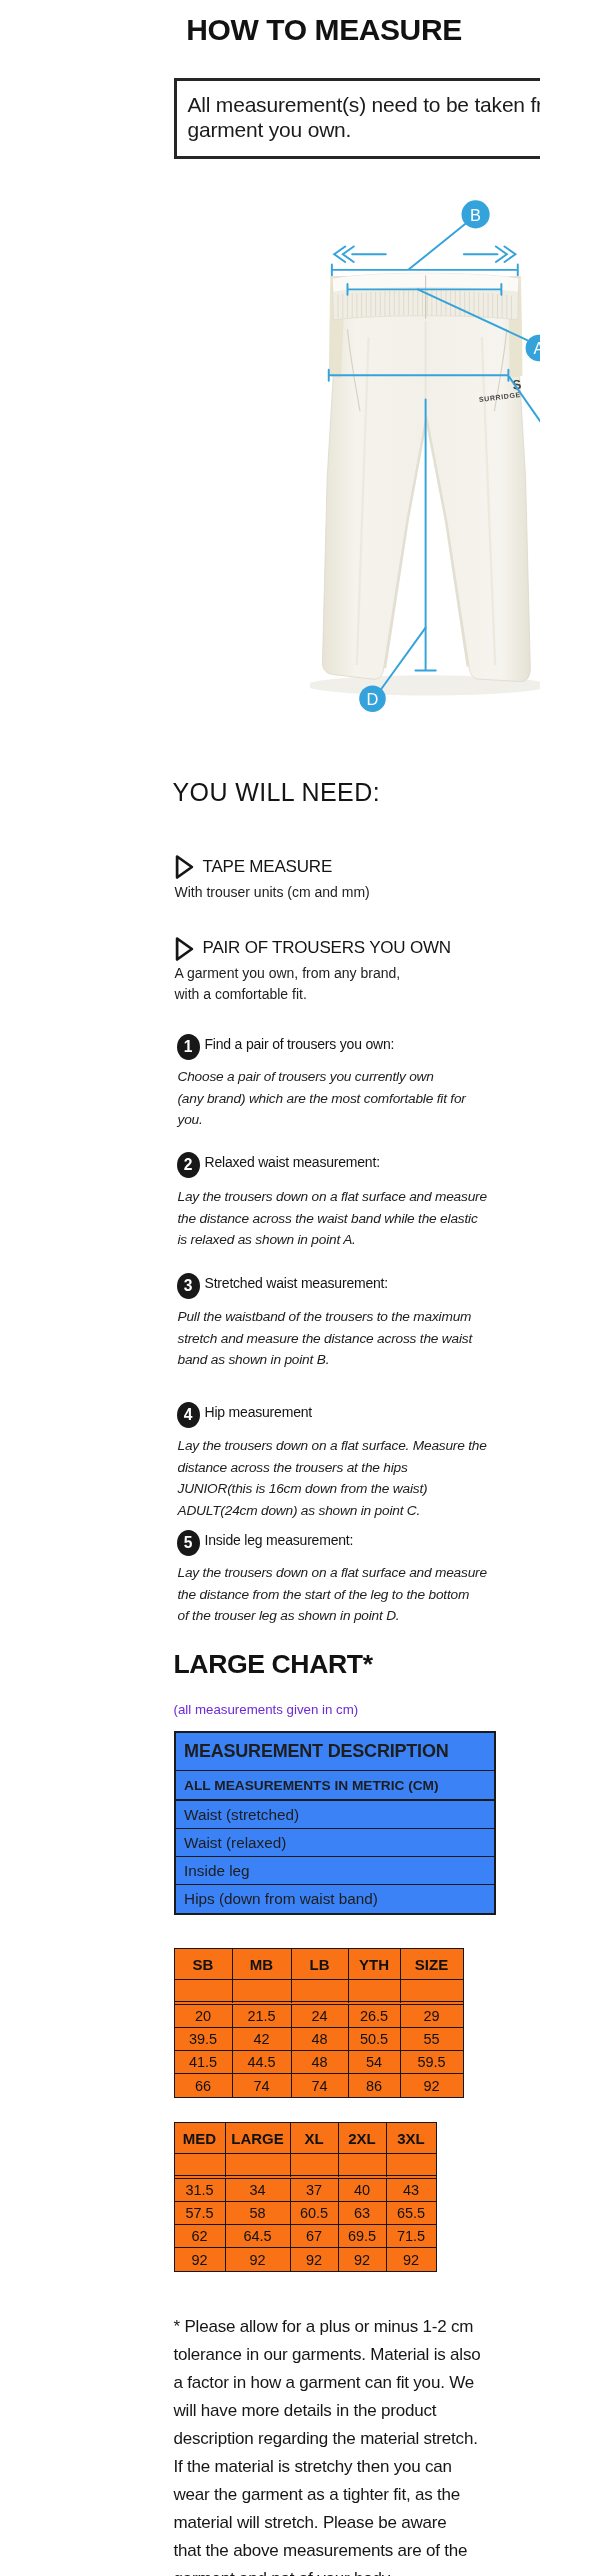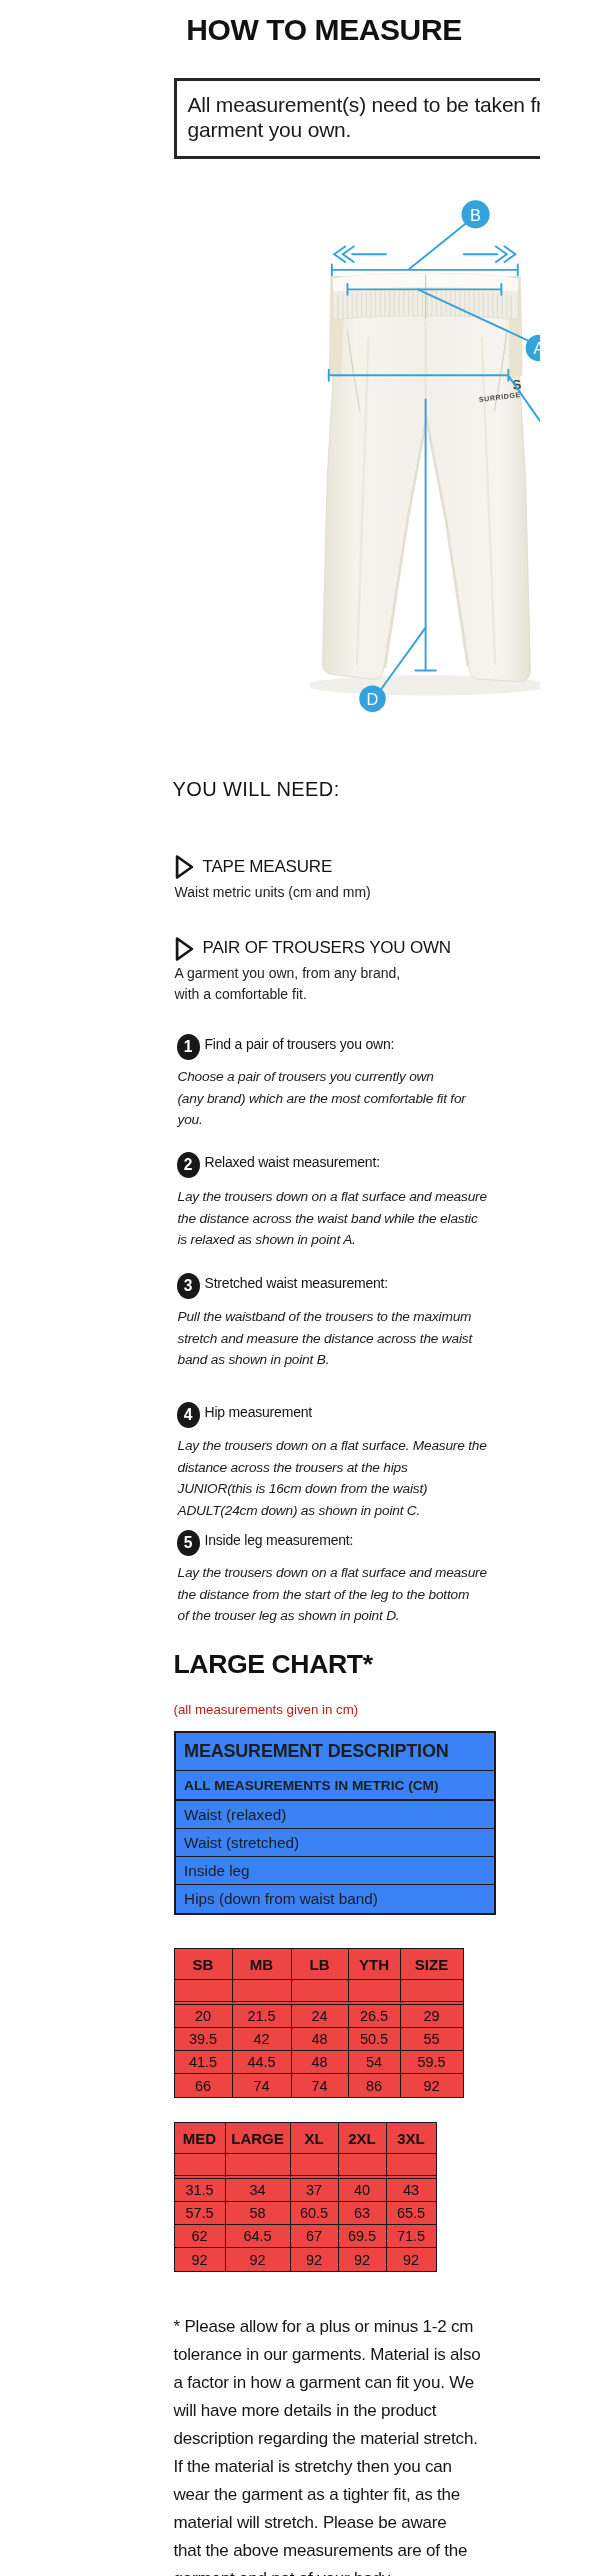--- a/index.html
+++ b/index.html
@@ -21,45 +21,45 @@
   
   .notice-box { left:114px; top:70px; width:479px; height:81px;
     border:3.1px solid #262626; background:#fff; }
   .notice-text { left:128px; top:84px; width:454px;
     font-size:21px; line-height:25.4px; color:#1b1b1b; letter-spacing:-0.2px; }
 
   
   .figure { left:250px; top:188px; }
 
   
-  .ywn-heading { left:113px; top:770px; font-size:20px; letter-spacing:0.4px; color:#141414; }
+  .ywn-heading { left:113px; top:770px; font-size:25px; letter-spacing:0.4px; color:#141414; }
   .need-icon { left:114px; }
   .need-title { left:143px; font-size:17px; letter-spacing:-0.2px; color:#141414; }
   .need-sub { left:115px; font-size:14px; line-height:21px; color:#222; }
 
   
   .step-circle { left:117px; width:23px; height:26px; border-radius:50%;
     background:#181818; color:#fff; display:flex; align-items:center; justify-content:center;
     font-size:15.6px; font-weight:700; }
   .step-heading { left:145px; font-size:14px; letter-spacing:-0.2px; color:#141414; }
   .step-body { left:118px; width:336px; font-size:13.7px; line-height:21.7px;
     letter-spacing:-0.2px; color:#202020;font-style:italic; }
 
   
   .sc-heading { left:114px; top:1641px; font-size:26.6px; font-weight:600; letter-spacing:-0.4px; color:#121212; }
-  .sc-sub { left:114px; top:1694px; font-size:13.3px; color:#b91c1c; }
+  .sc-sub { left:114px; top:1694px; font-size:13.3px; color:#6d28d9; }
 
   .desc-table { left:114px; top:1723px; width:322px; border:2.3px solid #1a1a1a; background:#3b82f6; }
   .desc-row { border-bottom:1.6px solid #1a1a1a; display:flex; align-items:center; padding-left:8.6px; }
   .desc-row:last-child { border-bottom:none; }
   .desc-title { height:38px; font-size:18px; font-weight:700; letter-spacing:-0.2px; }
   .desc-subtitle { height:30px; font-size:13.7px; font-weight:700; border-bottom-width:2.3px; }
   .desc-item { height:28px; font-size:15.3px; }
 
-  .size-table { border:1.6px solid #161616; display:grid; background:#ef4444; }
+  .size-table { border:1.6px solid #161616; display:grid; background:#f97316; }
   .jt { left:114px; top:1940px; grid-template-columns:58px 59px 57px 52px 62px; }
   .at { left:114px; top:2114px; grid-template-columns:51px 65px 48px 48px 49px; }
   .st-row { display:contents; }
   .st-cell { border-right:1.6px solid #161616; border-bottom:1.6px solid #161616;
     display:flex; align-items:center; justify-content:center; font-size:14.5px; color:#111; }
   .st-row .st-cell:last-child { border-right:none; }
   .st-row.hd .st-cell { height:31px; font-weight:700; font-size:15px; }
   .st-row.emp .st-cell { height:25px; border-bottom:4.7px double #161616; }
   .st-row.dr .st-cell { height:23px; }
   .st-row.last .st-cell { border-bottom:none; }
@@ -167,21 +167,21 @@
       </g>
     </g>
   </svg>
 
   <div class="abs ywn-heading">YOU WILL NEED:</div>
 
   <svg class="abs need-icon" style="top:846px" width="21" height="26" viewBox="0 0 27 33">
     <path d="M4 3 L23 16.5 L4 30 Z" fill="none" stroke="#161616" stroke-width="3.5" stroke-linejoin="round"></path>
   </svg>
   <div class="abs need-title" style="top:849px">TAPE MEASURE</div>
-  <div class="abs need-sub pre" style="top:874px">Waist metric units (cm and mm)</div>
+  <div class="abs need-sub pre" style="top:874px">With trouser units (cm and mm)</div>
 
   <svg class="abs need-icon" style="top:928px" width="21" height="26" viewBox="0 0 27 33">
     <path d="M4 3 L23 16.5 L4 30 Z" fill="none" stroke="#161616" stroke-width="3.5" stroke-linejoin="round"></path>
   </svg>
   <div class="abs need-title" style="top:930px">PAIR OF TROUSERS YOU OWN</div>
   <div class="abs need-sub pre" style="top:955px">A garment you own, from any brand,
 with a comfortable fit.</div>
 
   <div class="abs step-circle" style="top:1026px">1</div>
   <div class="abs step-heading" style="top:1028px">Find a pair of trousers you own:</div>
@@ -213,22 +213,22 @@
   <div class="abs step-body pre" style="top:1554px">Lay the trousers down on a flat surface and measure
 the distance from the start of the leg to the bottom
 of the trouser leg as shown in point D.</div>
 
   <div class="abs sc-heading">LARGE CHART*</div>
   <div class="abs sc-sub">(all measurements given in cm)</div>
 
   <div class="abs desc-table">
     <div class="desc-row desc-title">MEASUREMENT DESCRIPTION</div>
     <div class="desc-row desc-subtitle">ALL MEASUREMENTS IN METRIC (CM)</div>
+    <div class="desc-row desc-item">Waist (stretched)</div>
     <div class="desc-row desc-item">Waist (relaxed)</div>
-    <div class="desc-row desc-item">Waist (stretched)</div>
     <div class="desc-row desc-item">Inside leg</div>
     <div class="desc-row desc-item">Hips (down from waist band)</div>
   </div>
 
   <div class="abs size-table jt">
     <div class="st-row hd">
       <div class="st-cell">SB</div>
       <div class="st-cell">MB</div>
       <div class="st-cell">LB</div>
       <div class="st-cell">YTH</div>

